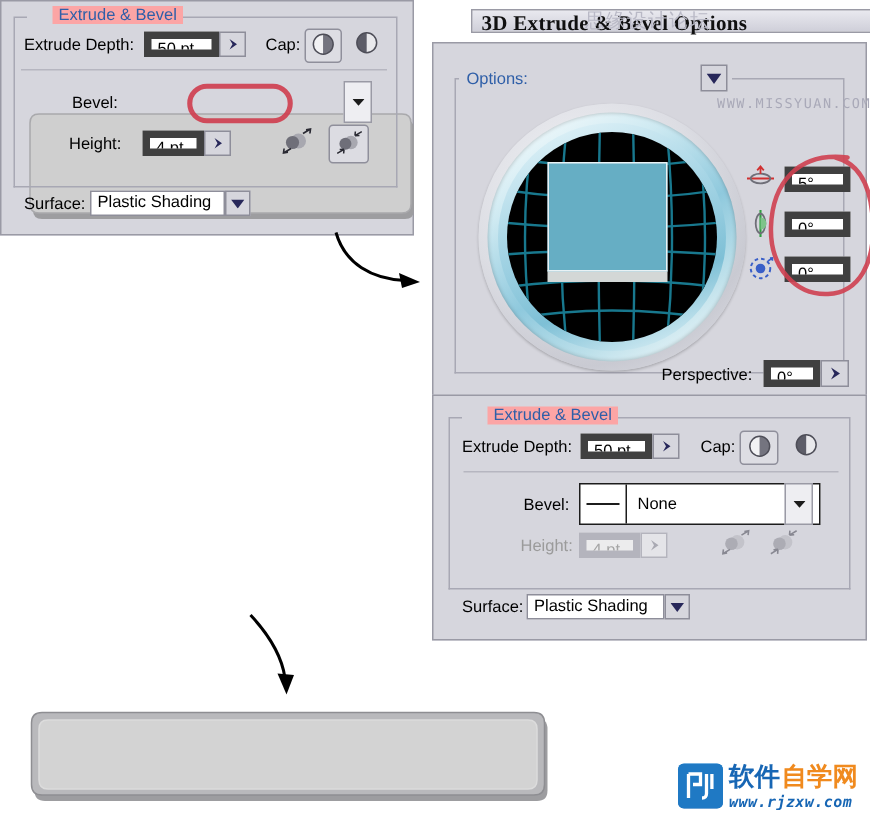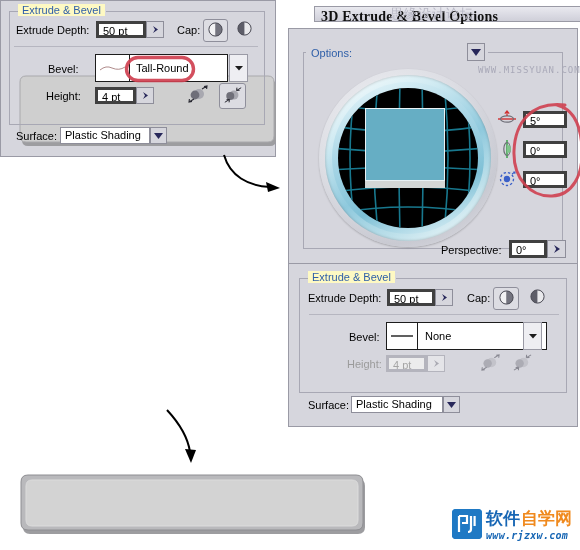--- a/index.html
+++ b/index.html
@@ -18,42 +18,42 @@
   }
   .group{
     border:1px solid #a8a8b4;
     border-top:none;
     position:absolute;
   }
   .group-legend{
     position:absolute;
     color:#2f5fa8;
     font-size:11px;
-    background:#fef9c3;
+    background:#fca5a5;
     padding:0 4px;
-    top:-7px;left:8px;
+    top:-7px;left:25px;
     white-space:nowrap;
   }
   .group-topline-l,.group-topline-r{
     position:absolute;top:0;height:1px;background:#a8a8b4;
   }
 
   .lbl{
     position:absolute;
     font-size:11px;
     color:#000;
     white-space:nowrap;
   }
   .lbl.dim{color:#9b9b9b;}
 
   
   .tfield{
     position:absolute;
     background:#fff;
-    border:3px solid #404040;
+    border:5px solid #404040;
     box-sizing:border-box;
     font-size:11px;
     line-height:15px;
     padding-left:4px;
     color:#000;
     overflow:hidden;
     white-space:nowrap;
   }
   .tfield.dim{color:#a5a5a5;background:#ececed;border-color:#b4b4bd;}
 
@@ -248,28 +248,20 @@
         <path d="M7.5 .9 A6.6 6.6 0 0 0 7.5 14.1 Z" fill="#5d5d68"></path>
         <path d="M7.5 .9 A6.6 6.6 0 0 1 7.5 14.1 Z" fill="#e9e9ec"></path>
         <circle cx="7.5" cy="7.5" r="6.6" fill="none" stroke="#4e4e58" stroke-width="1"></circle>
       </svg>
     </span>
   </div>
 
   <div style="position:absolute;left:14px;top:46px;width:244px;height:1px;background:#b6b6c0;"></div>
 
   <div class="lbl" style="left:48px;top:63px;">Bevel:</div>
-  <div style="position:absolute;left:95px;top:54px;width:133px;height:28px;background:#fff;border:1px solid #1c1c1c;box-sizing:border-box;">
-    <span style="position:absolute;left:0;top:0;width:33px;height:26px;border-right:1px solid #1c1c1c;">
-      <svg width="33" height="26" viewBox="0 0 33 26">
-        <path d="M4 15 Q10 10 16 13 Q23 16 29 12" stroke="#b08b8b" stroke-width="1" fill="none"></path>
-      </svg>
-    </span>
-    <span style="position:absolute;left:40px;top:7px;font-size:11px;">Tall-Round</span>
-  </div>
   <div style="position:absolute;left:229px;top:54px;width:19px;height:28px;background:#eeeef2;border:1px solid #9a9aa5;box-sizing:border-box;display:flex;align-items:center;justify-content:center;">
     <svg width="8" height="6" viewBox="0 0 8 6">
         <path d="M0 1 L8 1 L4 5.5 Z" fill="#1c1c1c"></path>
       </svg>
   </div>
 
   <div class="annot" style="left:124px;top:55px;width:72px;height:28px;">
     <svg width="72" height="28" viewBox="0 0 72 28">
       <rect x="2.5" y="2.5" width="67" height="23" rx="11.5" ry="11.5" fill="none" stroke="#cf4050" stroke-width="3.4" opacity=".92"></rect>
     </svg>

